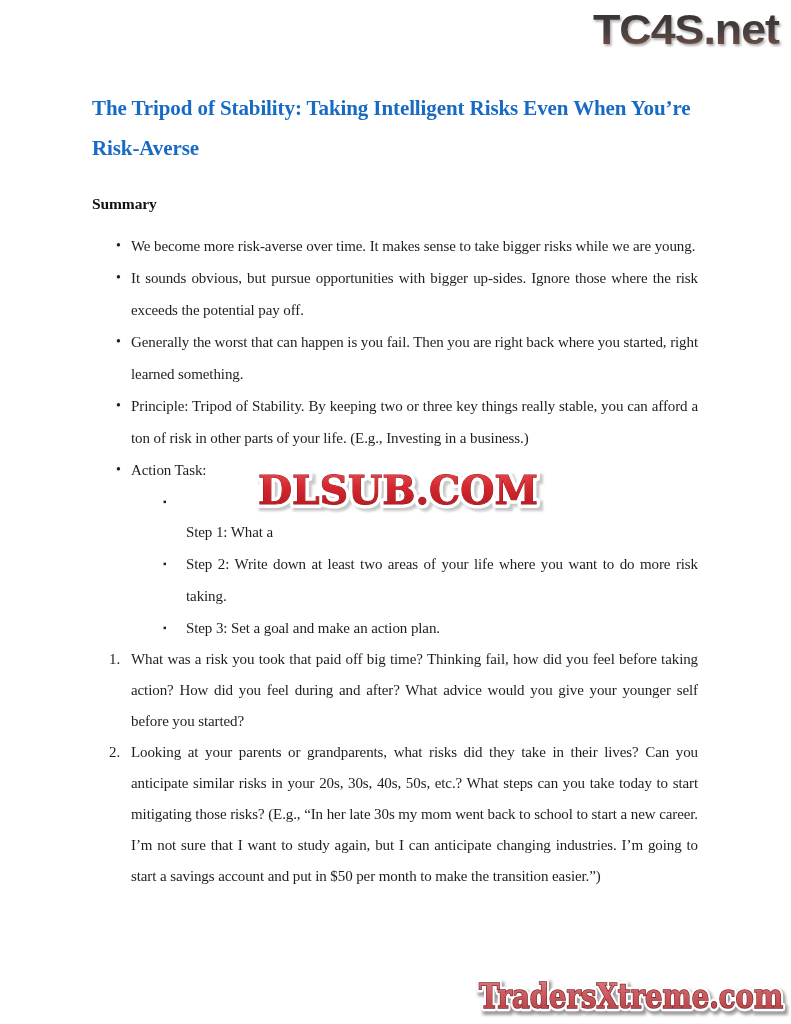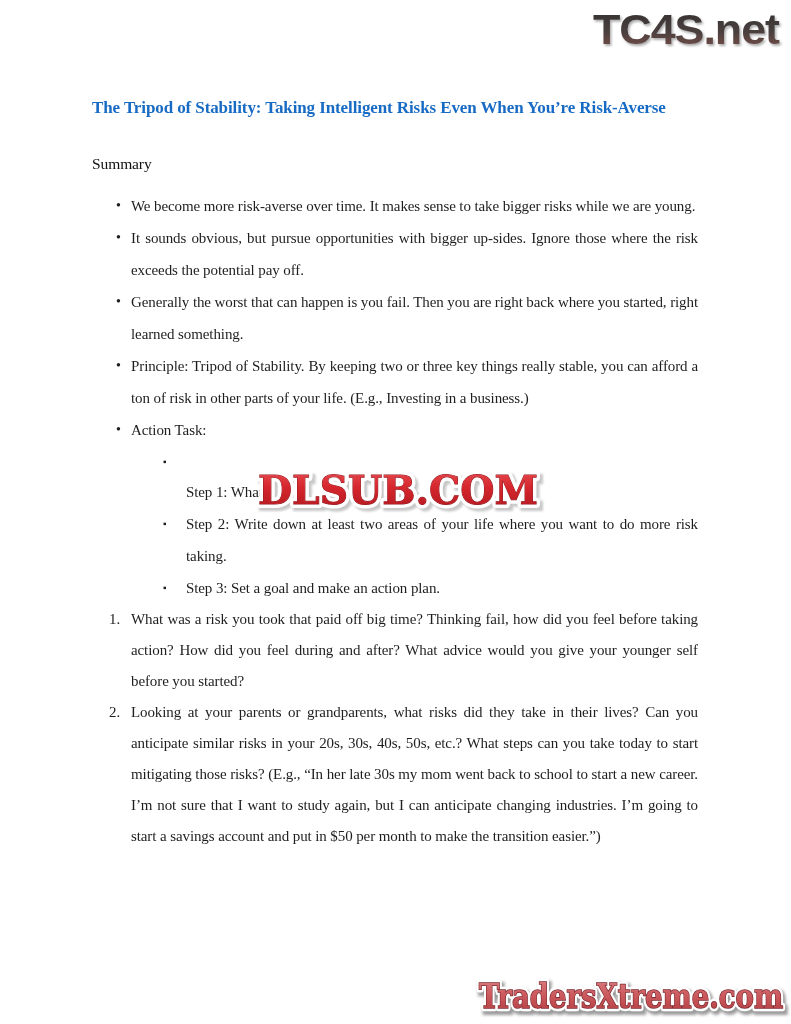--- a/index.html
+++ b/index.html
@@ -19,29 +19,29 @@
   
   .content {
     position: absolute;
     left: 92px;
     top: 88px;
     width: 606px;
     font-size: 15px;
     letter-spacing: -0.1px;
   }
   .doc-title {
-    font-size: 17px;
+    font-size: 21px;
     font-weight: bold;
     color: #186bc4;
     line-height: 40px;
     margin: 0 0 26px 0;
   }
   .sec-heading {
     font-size: 15.5px;
-    font-weight: normal;
+    font-weight: bold;
     color: #111111;
     line-height: 20px;
     margin: 0 0 16px 0;
   }
   .sec-heading.study { margin-top: 0; margin-bottom: 12px; }
 
   .b-row { display: flex; line-height: 32px; }
   .b-marker {
     flex: 0 0 39px;
     box-sizing: border-box;

